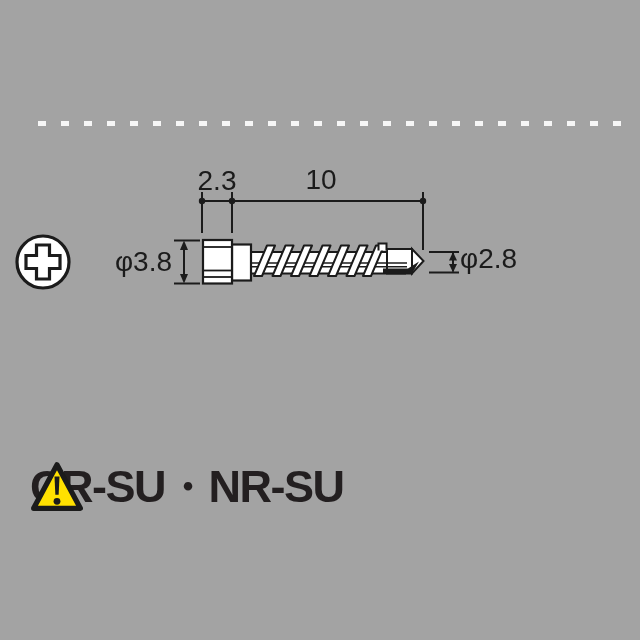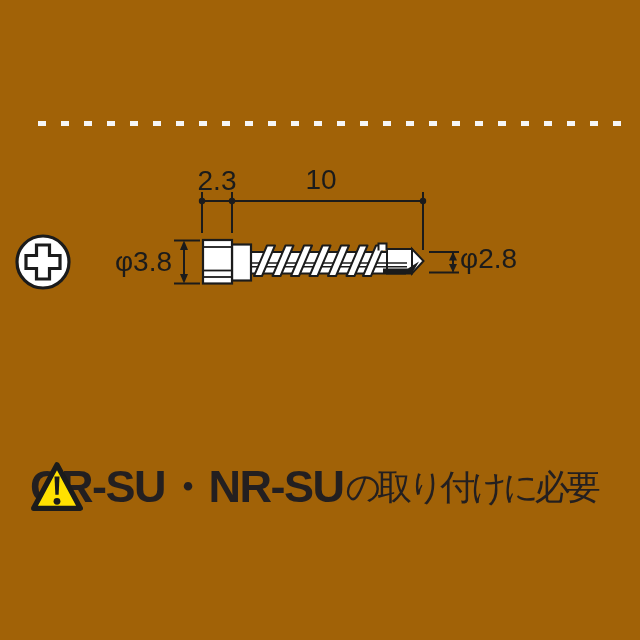--- a/index.html
+++ b/index.html
@@ -1,16 +1,16 @@
 <!DOCTYPE html>
 <html><head>
 <meta charset="utf-8">
 <style>
   html,body{margin:0;padding:0;background:#fff;}
-  .canvas{position:relative;width:640px;height:640px;background:#a16207;overflow:hidden;
+  .canvas{position:relative;width:640px;height:640px;background:#a3a3a3;overflow:hidden;
           font-family:"Liberation Sans","DejaVu Sans",sans-serif;}
   .faint-dashes{position:absolute;left:38px;top:121px;right:14px;height:5px;
      background:repeating-linear-gradient(90deg,#f6f6f6 0 8px,transparent 8px 23px);}
   svg{position:absolute;left:0;top:0;}
   .dimtext{font-family:"Liberation Sans","DejaVu Sans",sans-serif;font-size:28px;fill:#1b1b1b;}
   .caution{position:absolute;left:30px;top:461px;display:flex;align-items:center;white-space:nowrap;}
   .caution .tri{flex:0 0 auto;margin-right:5px;}
   .models{font-weight:bold;font-size:45px;color:#231f20;letter-spacing:-1.5px;line-height:52px;}
   .suffix{font-size:35px;color:#231f20;letter-spacing:-4px;line-height:52px;margin-left:2px;}
 </style>
@@ -96,16 +96,15 @@
     <text class="dimtext" x="460" y="268" text-anchor="start">φ2.8</text>
   </svg>
 
   <div class="caution">
     <svg class="tri" width="54" height="52" viewBox="0 0 52 50">
       <polygon points="26,3.5 48.5,45.5 3.5,45.5" fill="#ffe000" stroke="#1b1b1b" stroke-width="5" stroke-linejoin="round"></polygon>
       <polygon points="23.6,15 28.4,15 27.6,32.5 24.4,32.5" fill="#1b1b1b"></polygon>
       <circle cx="26" cy="38.8" r="3.3" fill="#1b1b1b"></circle>
     </svg>
     <span class="models">CR-SU・NR-SU</span>
-    <span class="suffix">の取り付けに必要</span>
   </div>
 
 </div>
 
 </body></html>

